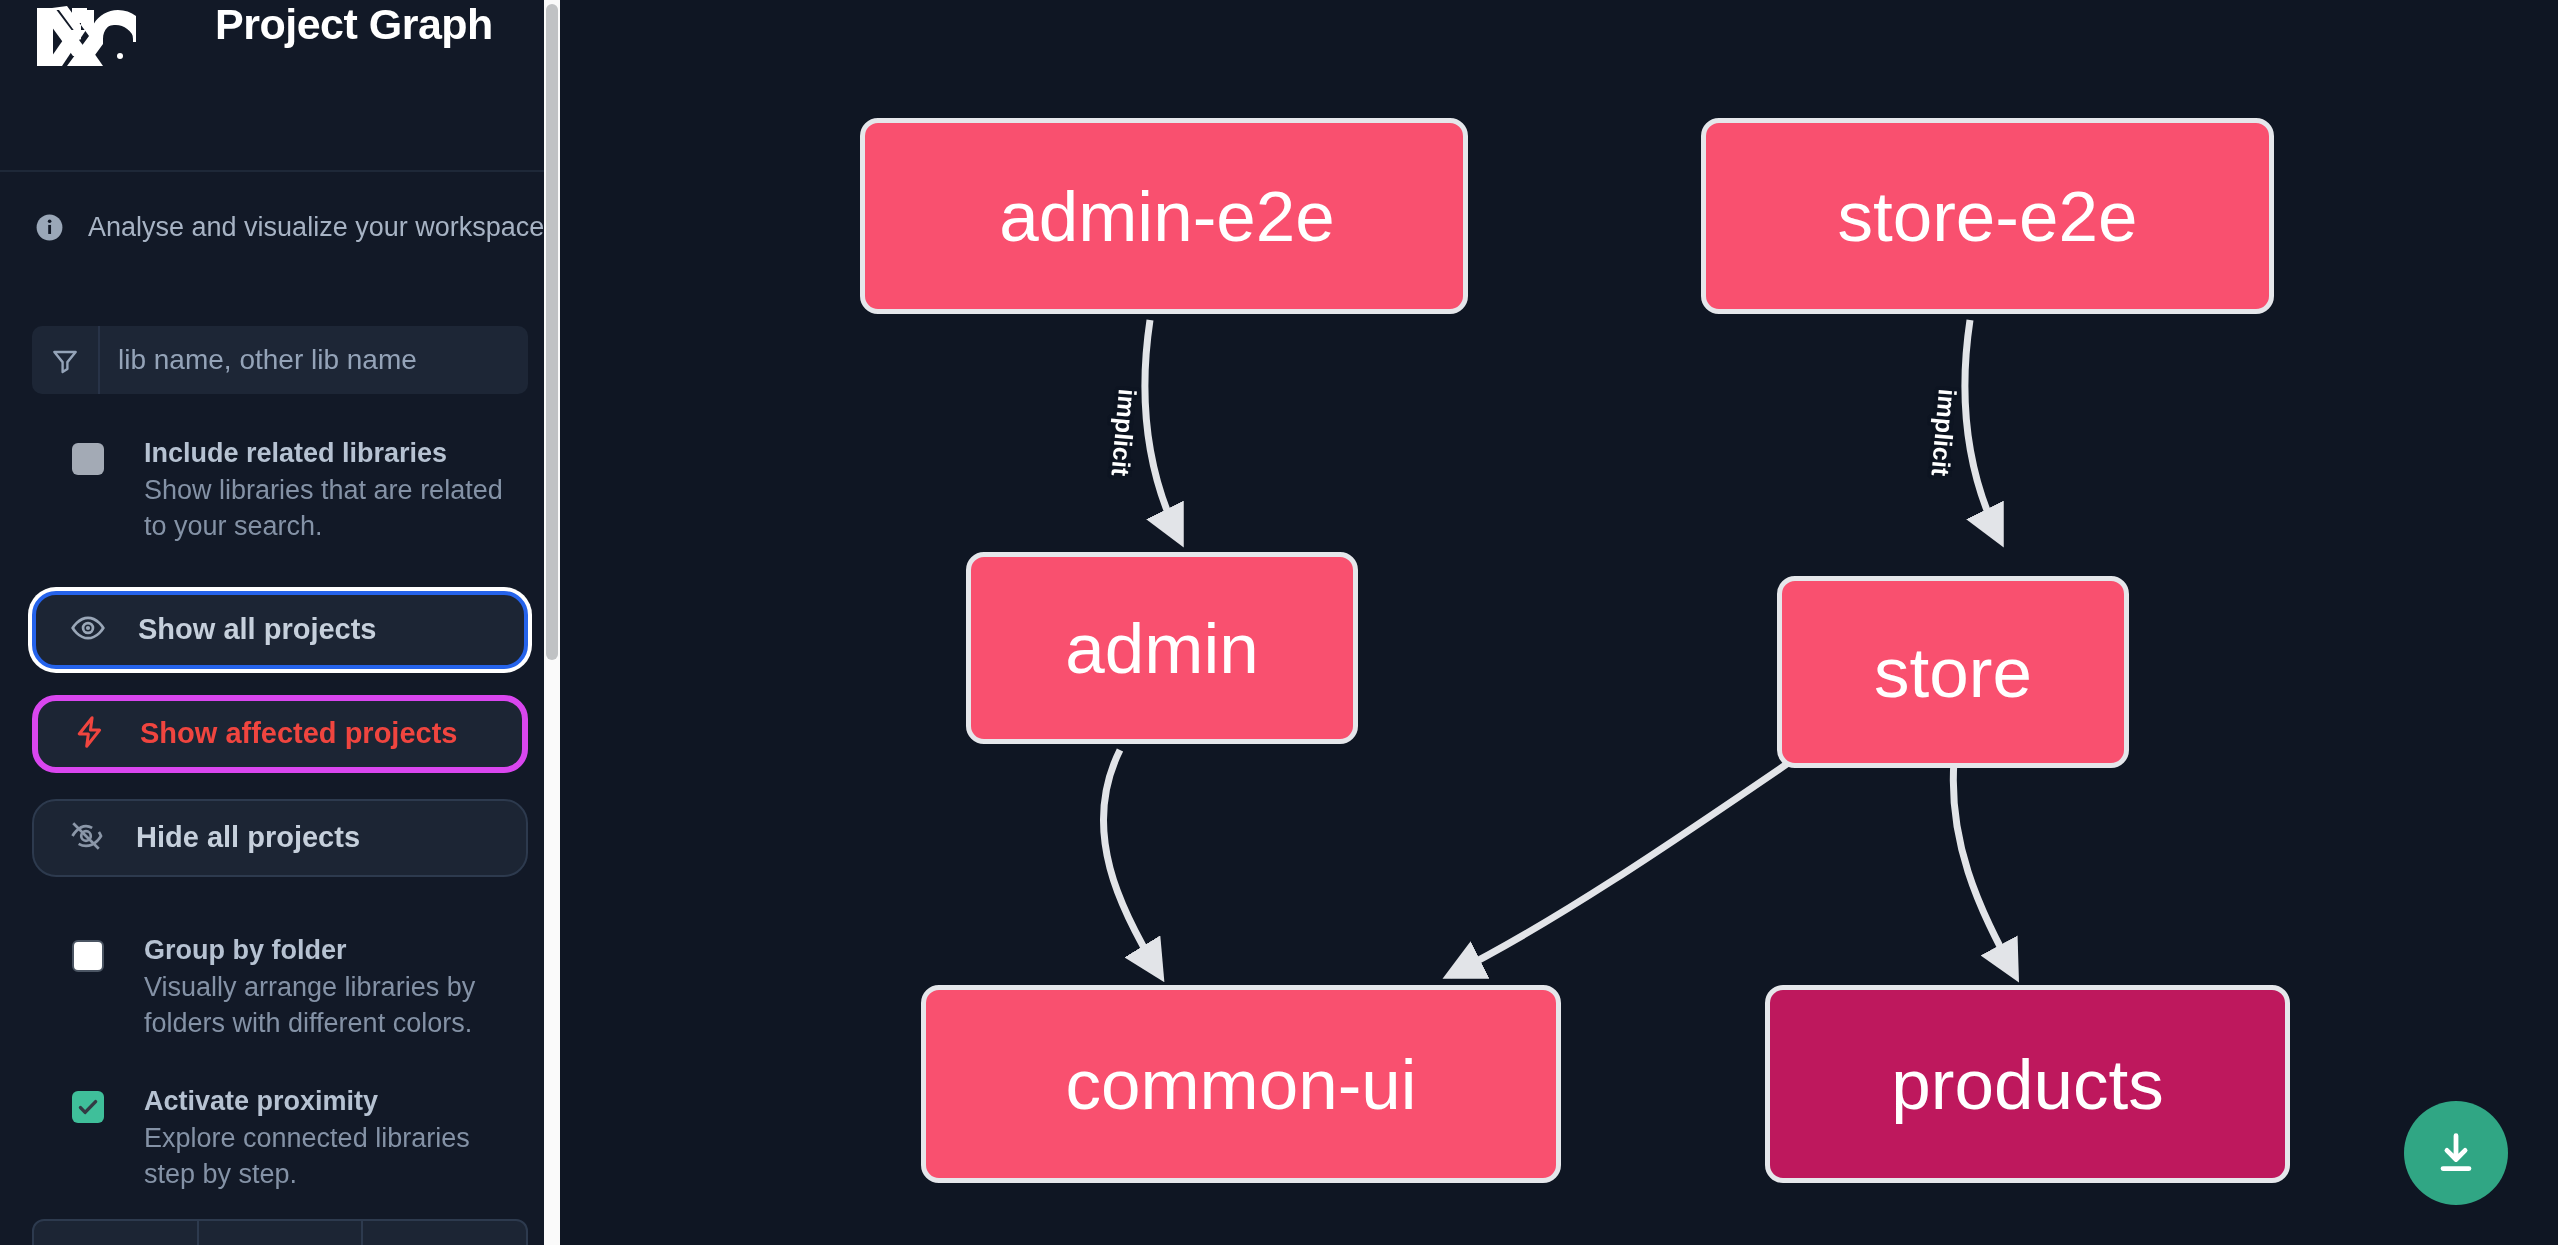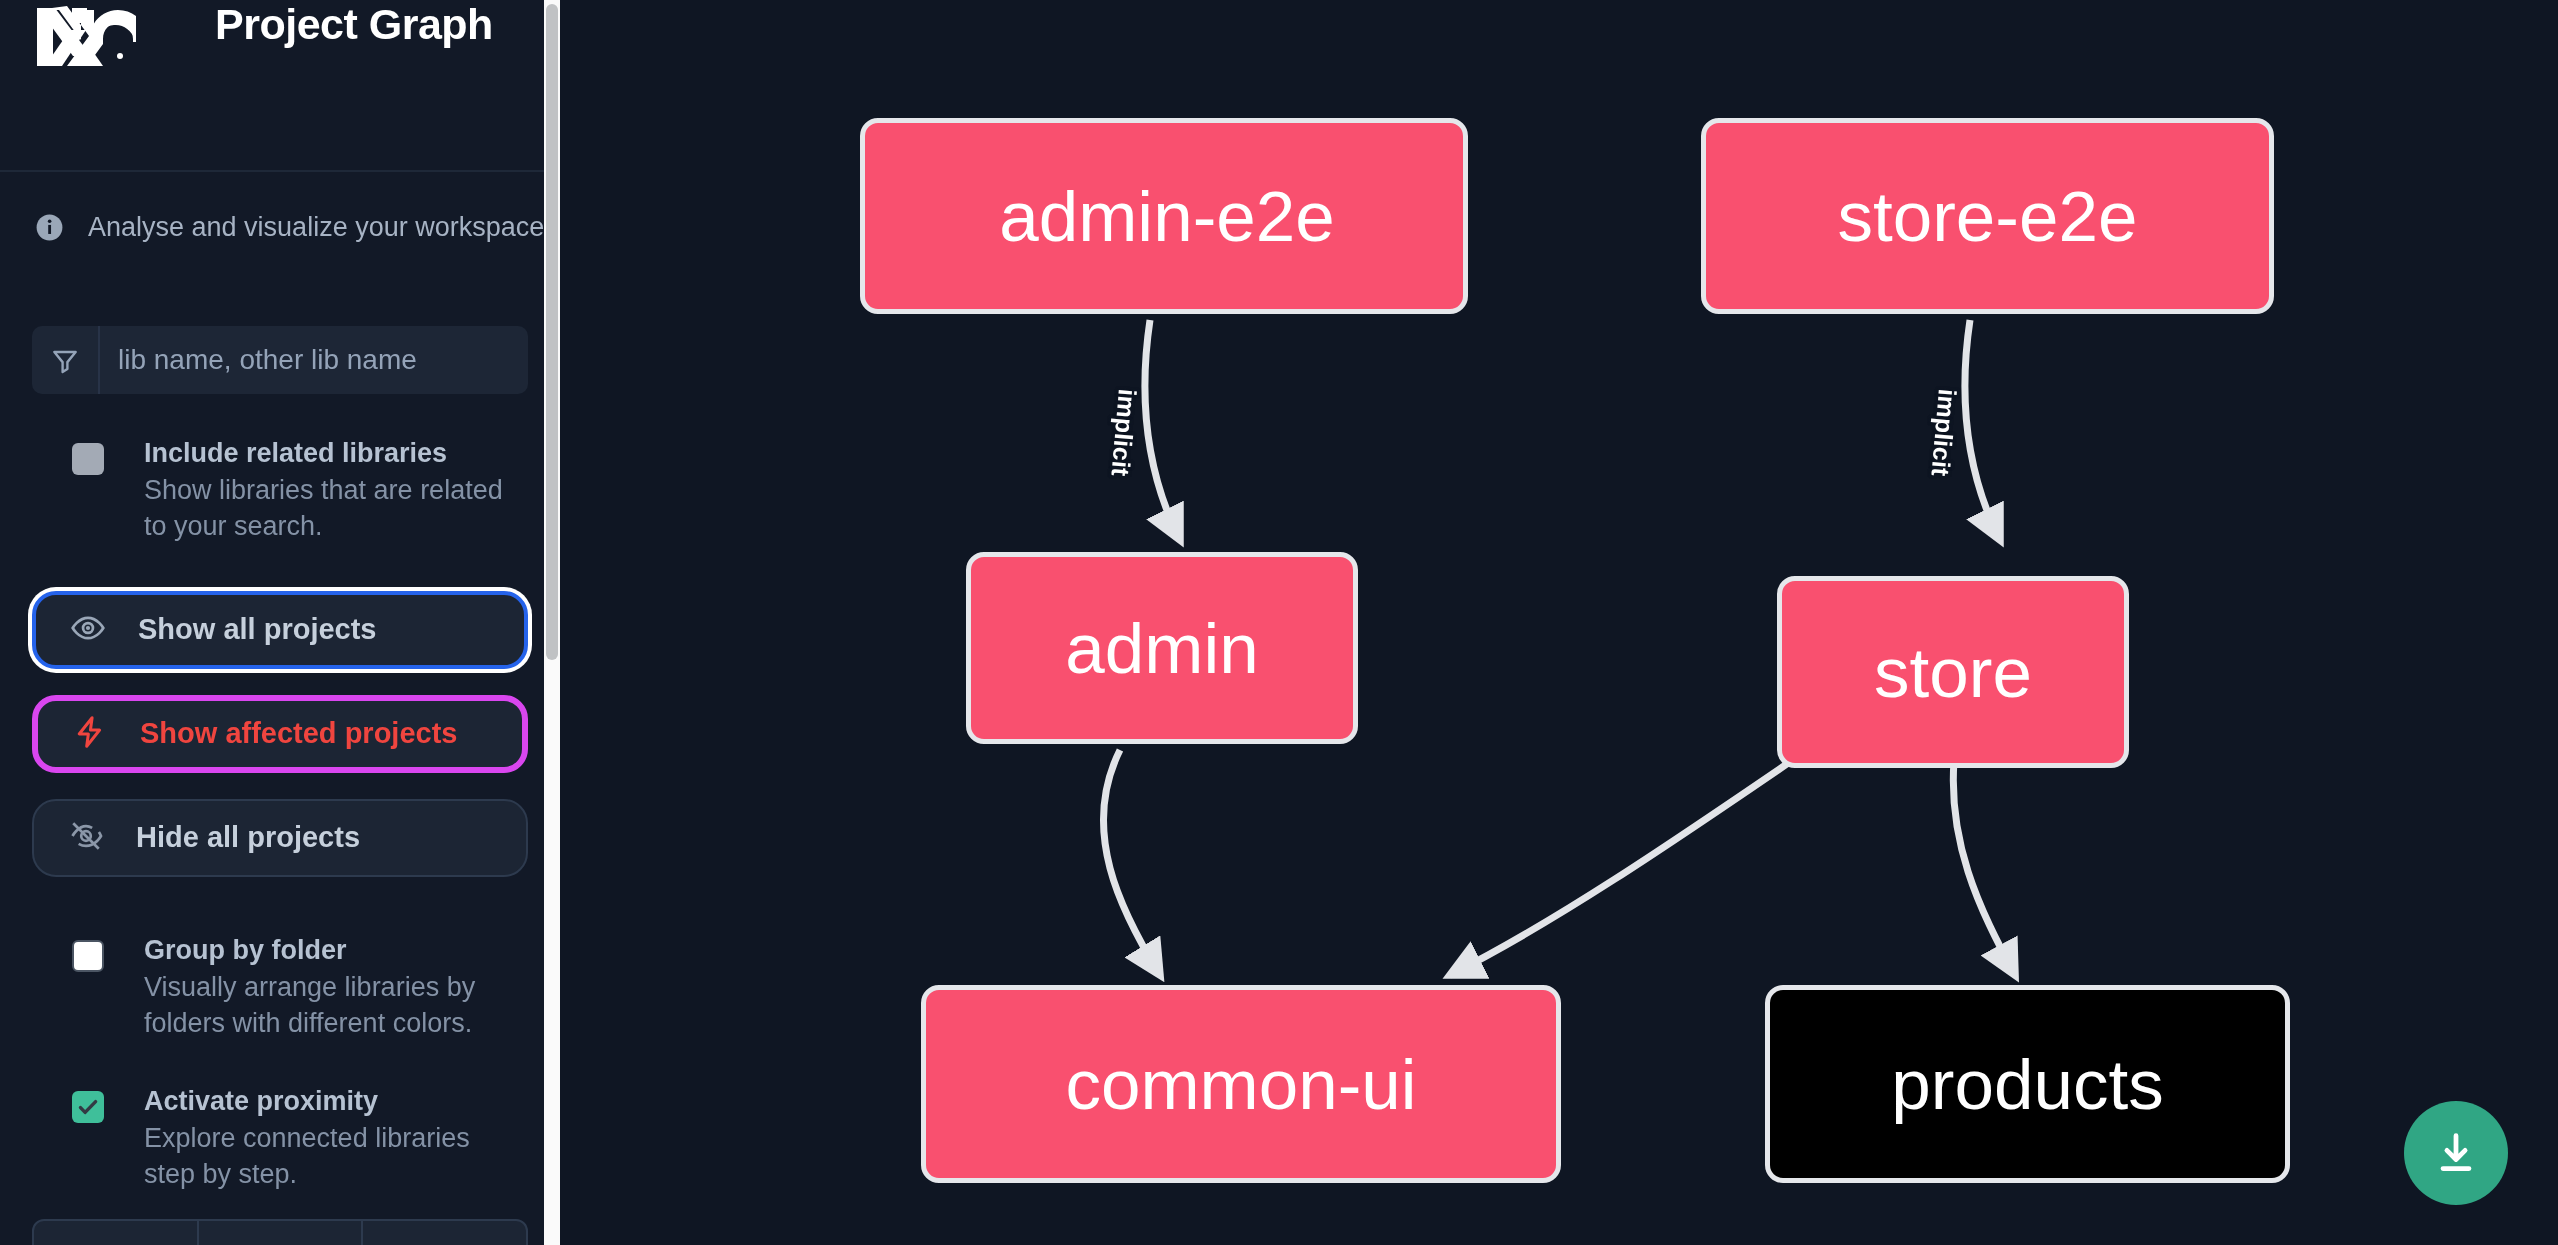--- a/index.html
+++ b/index.html
@@ -116,21 +116,21 @@
     overflow: hidden;
   }
   .graph-svg { position: absolute; inset: 0; width: 100%; height: 100%; }
   .node {
     position: absolute; border-radius: 18px;
     border: 5px solid #E5E7EB;
     display: flex; align-items: center; justify-content: center;
     cursor: pointer;
   }
   .node.app { background: #F9506F; }
-  .node.lib { background: #000000; }
+  .node.lib { background: #be185d; }
   .node-label {
     color: #FFFFFF; font-size: 71px; font-weight: 400;
     white-space: nowrap; letter-spacing: 0px;
   }
   .edge-label {
     position: absolute; color: #FFFFFF; font-size: 25px; font-weight: 700;
     transform-origin: center center;
     text-shadow: 0 0 4px #0F1623, 0 0 4px #0F1623, 1px 1px 2px #0F1623;
     white-space: nowrap;
   }

